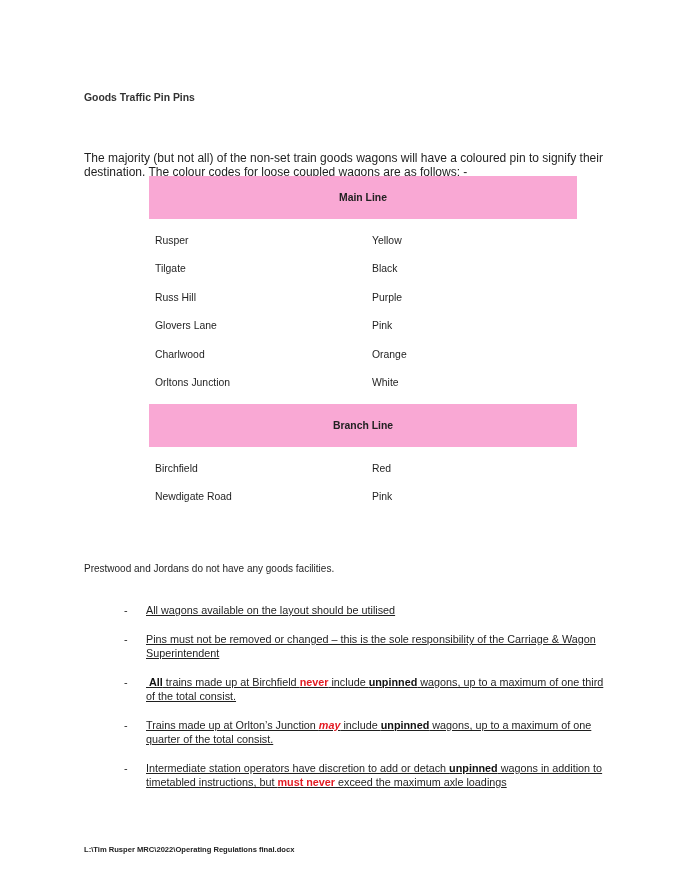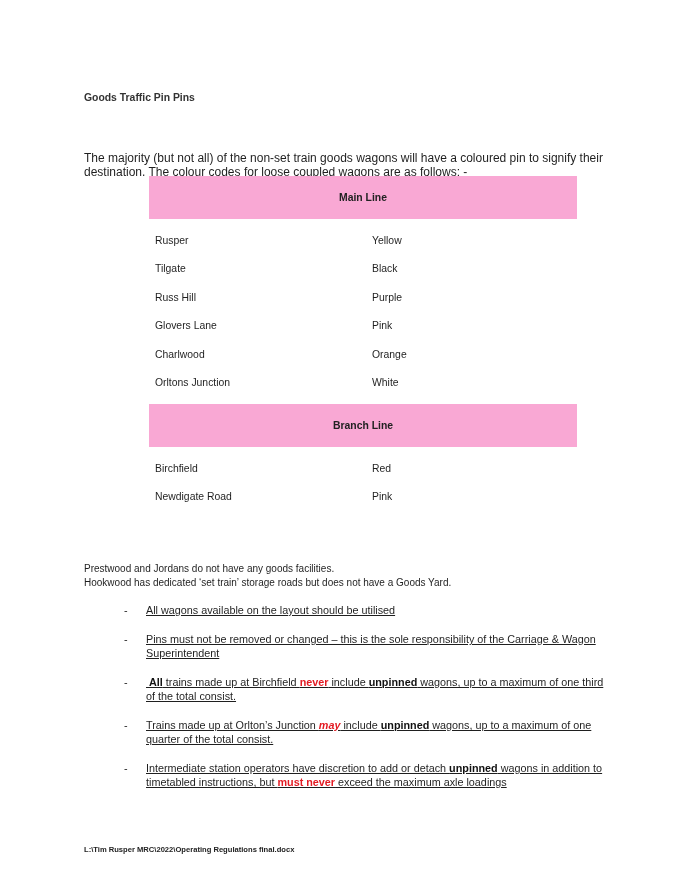--- a/index.html
+++ b/index.html
@@ -73,21 +73,20 @@
       </div>
       <div class="row">
         <span class="c1">Newdigate Road</span>
         <span class="c2">Pink</span>
       </div>
     </div>
 </div>
 
 <div class="notes">
   <div>Prestwood and Jordans do not have any goods facilities.</div>
-  <div>Hookwood has dedicated ‘set train’ storage roads but does not have a Goods Yard.</div>
 </div>
 
 <div class="bullets">
   <div class="bullet">
     <span class="dash">-</span>
     <span class="txt">All wagons available on the layout should be utilised</span>
   </div>
   <div class="bullet">
     <span class="dash">-</span>
     <span class="txt">Pins must not be removed or changed – this is the sole responsibility of the Carriage &amp; Wagon Superintendent</span>

